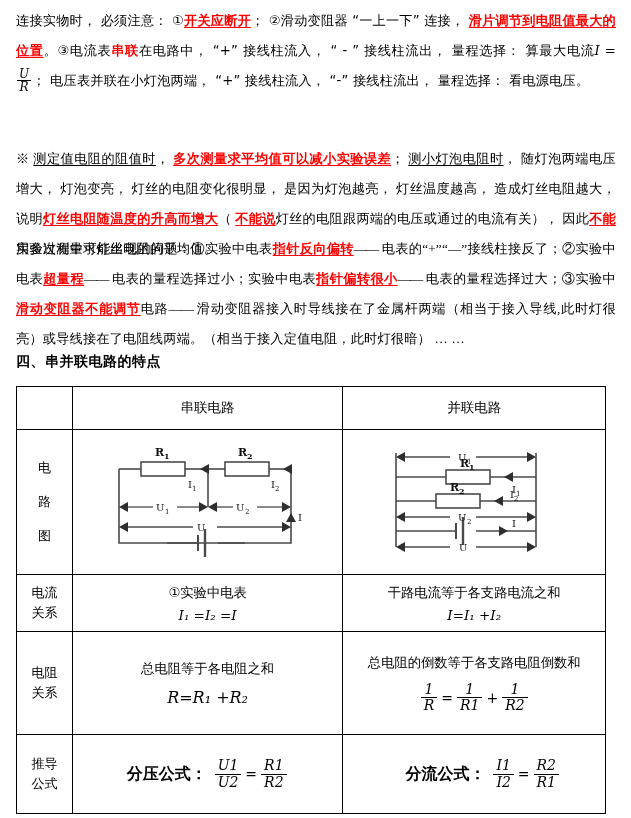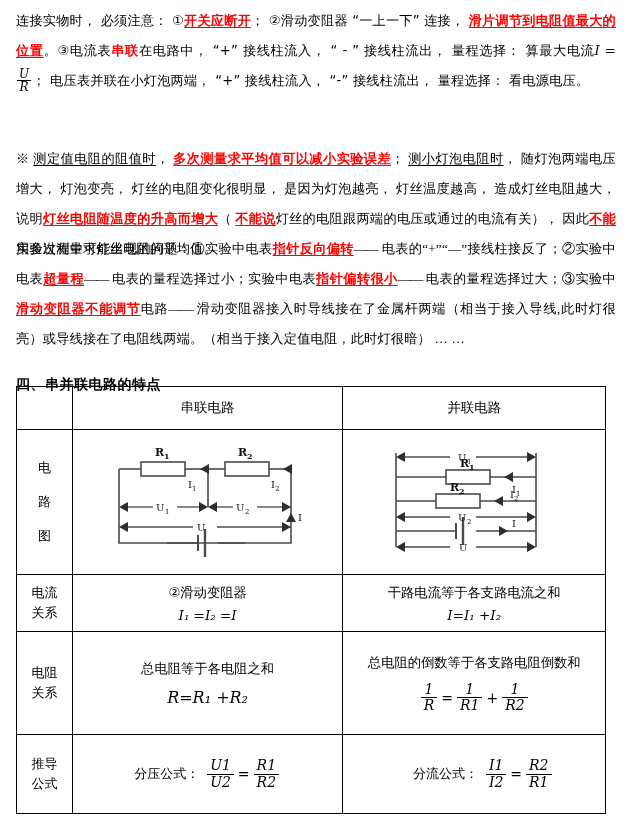--- a/index.html
+++ b/index.html
@@ -31,21 +31,21 @@
   
   .frac{display:inline-block;vertical-align:-0.48em;text-align:center;
         font-family:"DejaVu Serif","Liberation Serif",serif;
         font-style:italic;font-size:12px;line-height:1.02;margin:0 1px;}
   .frac .num{display:block;padding:0 2px;}
   .frac .den{display:block;border-top:1px solid #000;padding:0 2px;}
   .ital{font-family:"DejaVu Serif","Liberation Serif",serif;font-style:italic;}
 
   
   .heading{
-    position:absolute;left:16px;top:376px;
+    position:absolute;left:16px;top:353px;
     font-size:14px;font-weight:bold;letter-spacing:0.5px;
     font-family:"DejaVu Sans","Liberation Sans",sans-serif;
   }
 
   
   table.ct{
     position:absolute;left:16px;top:386px;
     width:590px;border-collapse:collapse;
     font-size:13px;
     font-family:"DejaVu Sans","Liberation Sans",sans-serif;
@@ -67,21 +67,21 @@
   
   .sf{display:inline-block;vertical-align:middle;text-align:center;
       font-family:"DejaVu Serif","Liberation Serif",serif;font-style:italic;
       font-size:14px;line-height:1.1;margin:0 2px;}
   .sf .num{display:block;padding:0 3px;}
   .sf .den{display:block;border-top:1.2px solid #000;padding:0 3px;}
   .eqrow{display:flex;align-items:center;justify-content:center;gap:2px;
          font-family:"DejaVu Serif","Liberation Serif",serif;font-style:italic;
          font-size:14px;}
   .lead{font-family:"DejaVu Sans","Liberation Sans",sans-serif;font-style:normal;
-        font-size:13px;margin-right:4px;}
+        font-size:16px;margin-right:4px;font-weight:bold;}
 
   
   .dcell{height:128px;}
   .dwrap{display:flex;align-items:center;justify-content:center;height:100%;}
 </style>
 </head>
 <body>
 
 <div class="page">
 
@@ -258,21 +258,21 @@
     </tr>
 
     <tr>
       <td class="lab">
         <div class="lv">
           <span>电流</span>
           <span>关系</span>
         </div>
       </td>
       <td class="colS cellpad">
-        <div class="txt1">②滑动变阻器</div>
+        <div class="txt1">①实验中电表</div>
         <div class="fml">I₁ =I₂ =I</div>
       </td>
       <td class="colP cellpad">
         <div class="txt1">干路电流等于各支路电流之和</div>
         <div class="fml">I=I₁ +I₂</div>
       </td>
     </tr>
 
 
     <tr>

